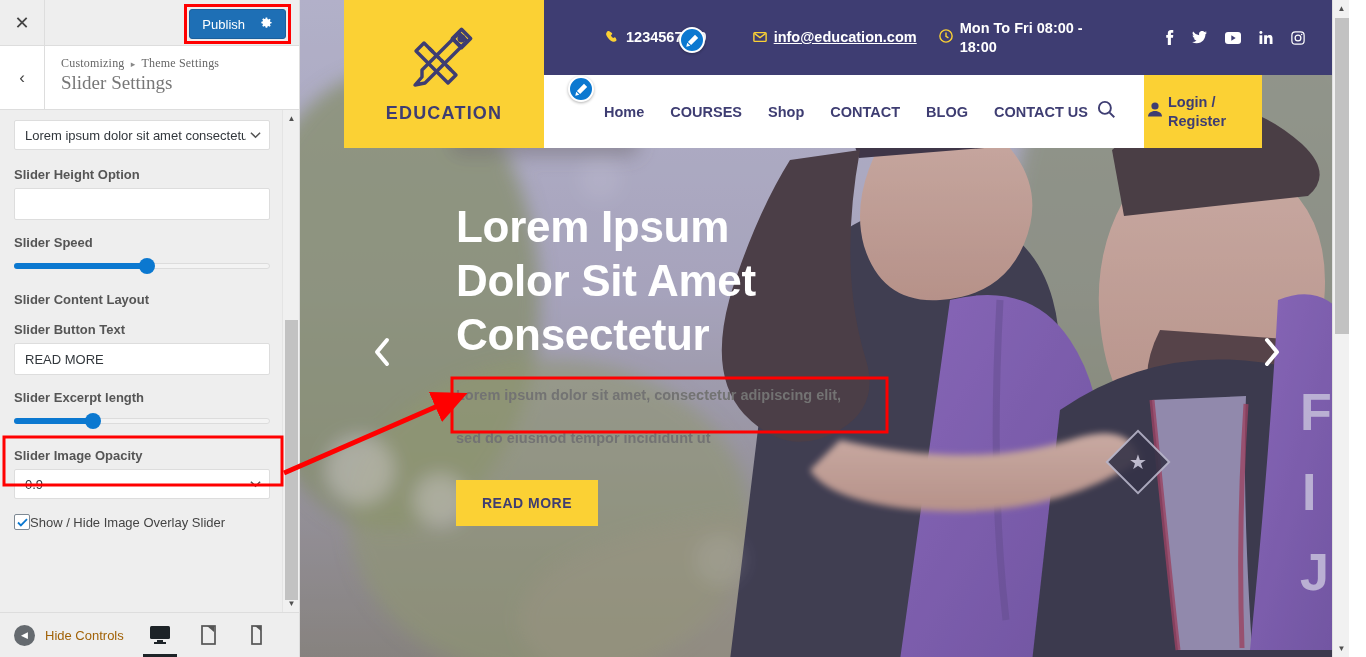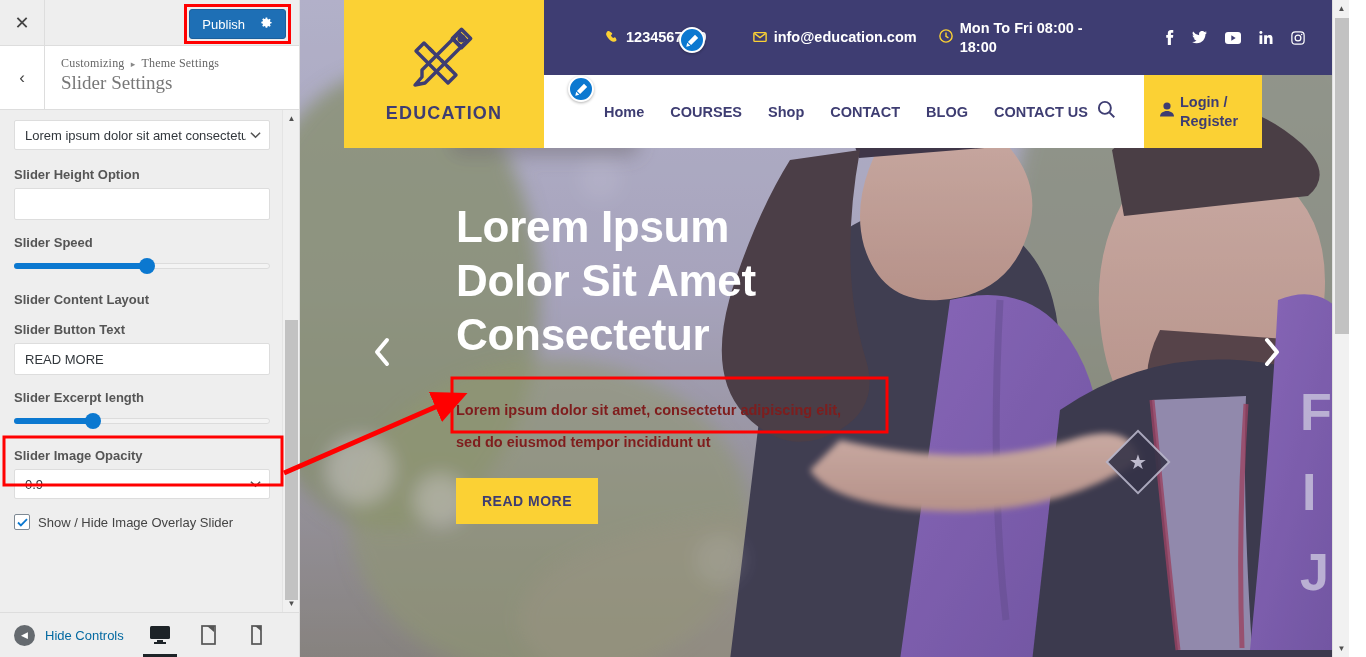--- a/index.html
+++ b/index.html
@@ -105,21 +105,21 @@
     background: #f3f3f3; border: 1px solid #dcdcdc; border-radius: 4px;
   }
   .slider .fill {
     position: absolute; left: 0; top: 7px; height: 6px;
     background: #0b78d0; border-radius: 4px;
   }
   .slider .knob {
     position: absolute; top: 2px; width: 16px; height: 16px;
     background: #0b78d0; border-radius: 50%;
   }
-  .chk-row { display: flex; align-items: center; gap: 8px; margin-top: 2px; }
+  .chk-row { display: flex; align-items: center; margin-top: 2px; }
   .chk {
     width: 16px; height: 16px; background: #fff;
     border: 1px solid #7e8993; border-radius: 2px;
     display: flex; align-items: center; justify-content: center;
     color: #0b78d0; font-size: 12px; line-height: 1;
   }
   .chk-label { font-size: 13px; color: #444; }
 
   
   .cz-scrollbar {
@@ -146,21 +146,21 @@
     padding: 0 14px;
     gap: 10px;
     position: relative;
   }
   .collapse-btn {
     width: 21px; height: 21px; border-radius: 50%;
     background: #656a6f; color: #fff;
     display: flex; align-items: center; justify-content: center;
     font-size: 9px; cursor: pointer;
   }
-  .collapse-label { font-size: 13px; color: #0369a1; text-align: right; }
+  .collapse-label { font-size: 13px; color: #a16207; text-align: right; }
   .devices { margin-left: auto; display: flex; gap: 26px; align-items: center; padding-right: 18px; }
   .dev { width: 22px; height: 24px; display:flex; align-items:center; justify-content:center; cursor: pointer; position: relative; }
   .dev svg { display: block; }
   .dev.active::after {
     content: ""; position: absolute; left: -6px; right: -6px; bottom: -11px;
     height: 4px; background: #1d2327;
   }
 
   
   #preview {
@@ -174,21 +174,21 @@
     position: absolute; left: 244px; top: 0;
     width: 805px; height: 75px;
     background: #3e3d72;
     display: flex; align-items: center;
     padding: 0 0 0 20px;
     color: #fff;
   }
   .tb-item { display: flex; align-items: flex-start; gap: 7px; font-size: 14.5px; font-weight: bold; }
   .tb-item .ic { color: #fbd134; flex: none; margin-top: 1px; }
   .tb-phone { margin-left: 42px; }
-  .tb-mail { margin-left: 46px; }
+  .tb-mail { margin-left: 46px; text-decoration: underline; }
   .tb-hours { margin-left: 22px; width: 160px; line-height: 19px; align-items: center; }
   .tb-social { margin-left: auto; display: flex; gap: 18px; padding-right: 44px; align-items: center; }
   .tb-social span { font-size: 13px; color: #fff; cursor: pointer; display:flex; align-items:center; }
 
   .logo-box {
     position: absolute; left: 44px; top: 0;
     width: 200px; height: 148px;
     background: #fbd134;
     display: flex; flex-direction: column;
     align-items: center; justify-content: center;
@@ -206,21 +206,21 @@
   }
   .nav-links { display: flex; align-items: center; gap: 26px; padding-left: 60px; }
   .nav-links a {
     font-size: 14.5px; color: #3e3d72; font-weight: bold;
     text-decoration: none; cursor: pointer; white-space: nowrap;
   }
   .nav-search { margin-left: auto; margin-right: 28px; cursor: pointer; color: #3e3d72; }
   .login-box {
     width: 118px; height: 73px; background: #fbd134;
     display: flex; align-items: center; justify-content: center;
-    gap: 6px; cursor: pointer; padding: 0 16px;
+    gap: 6px; cursor: pointer; padding: 0 4px;
   }
   .login-txt { font-size: 14.5px; color: #3e3d72; font-weight: bold; line-height: 19px; }
 
   .edit-pin {
     position: absolute; width: 26px; height: 26px; border-radius: 50%;
     background: #0b78d0; border: 2px solid #fff;
     display: flex; align-items: center; justify-content: center;
     color: #fff; font-size: 12px; cursor: pointer; z-index: 12;
     box-shadow: 0 1px 3px rgba(0,0,0,.3);
   }
@@ -234,22 +234,22 @@
   .hero-img { position: absolute; inset: 0; }
   .hero-overlay { position: absolute; inset: 0; background: rgba(120,110,160,.28); }
   .hero-content {
     position: absolute; left: 156px; top: 200px; width: 540px; z-index: 5;
   }
   .hero-title {
     font-size: 44px; line-height: 54px; color: #fff; font-weight: bold;
     letter-spacing: -.3px;
   }
   .hero-desc {
-    margin-top: 32px; font-size: 14.5px; line-height: 32px;
-    color: #7f1d1d; font-weight: bold; width: 410px;
+    margin-top: 12px; font-size: 14.5px; line-height: 43px;
+    color: #737373; font-weight: bold; width: 410px;
   }
   .hero-btn {
     margin-top: 20px; display: inline-block;
     background: #fbd134; color: #3e3d72;
     font-size: 14px; font-weight: bold; letter-spacing: .5px;
     padding: 15px 26px; cursor: pointer;
   }
   .hero-arrow {
     position: absolute; top: 337px; z-index: 6;
     color: #fff; font-size: 28px; font-weight: bold;

